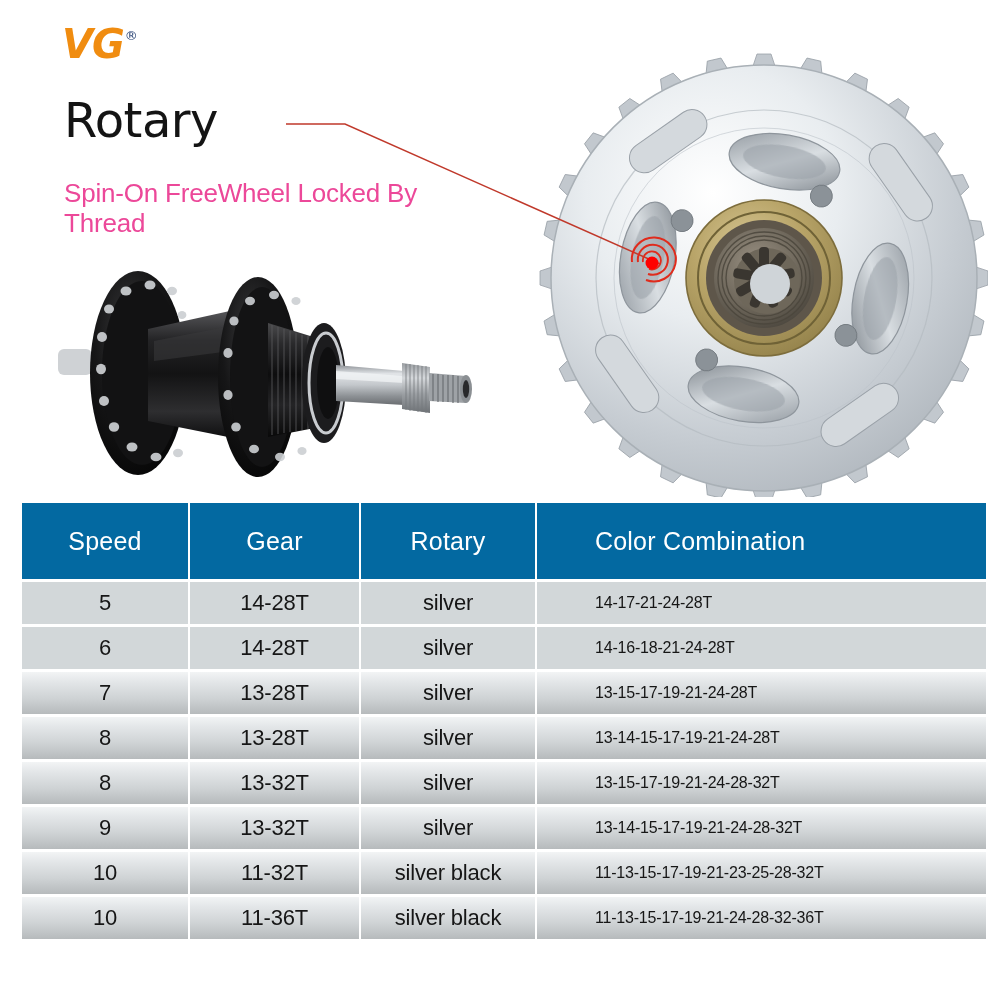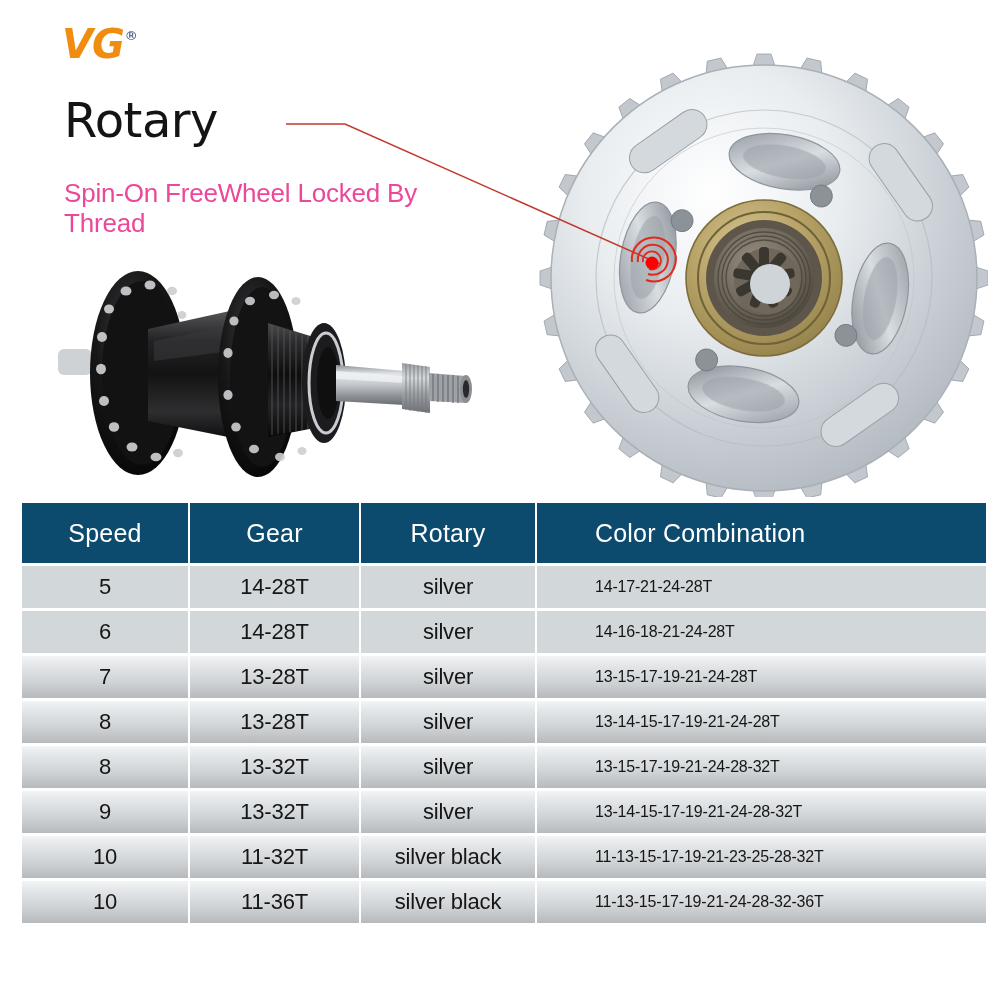--- a/index.html
+++ b/index.html
@@ -112,27 +112,27 @@
   .spec-table {
     position: absolute;
     left: 20px;
     top: 500px;
     width: 962px;
     border-collapse: separate;
     border-spacing: 2px 3px;
     table-layout: fixed;
   }
   .spec-table th {
-    background: #0c4a6e;
+    background: #0369a1;
     color: #ffffff;
     font-family: "Liberation Sans", sans-serif;
     font-size: 25px;
     font-weight: 400;
     height: 44px;
-    padding: 8px;
+    padding: 16px;
     letter-spacing: 0.2px;
   }
   .spec-table th.th-combo {
     text-align: left;
     padding-left: 58px;
   }
   .spec-table td {
     height: 42px;
     padding: 0;
     font-family: "Liberation Sans", sans-serif;

